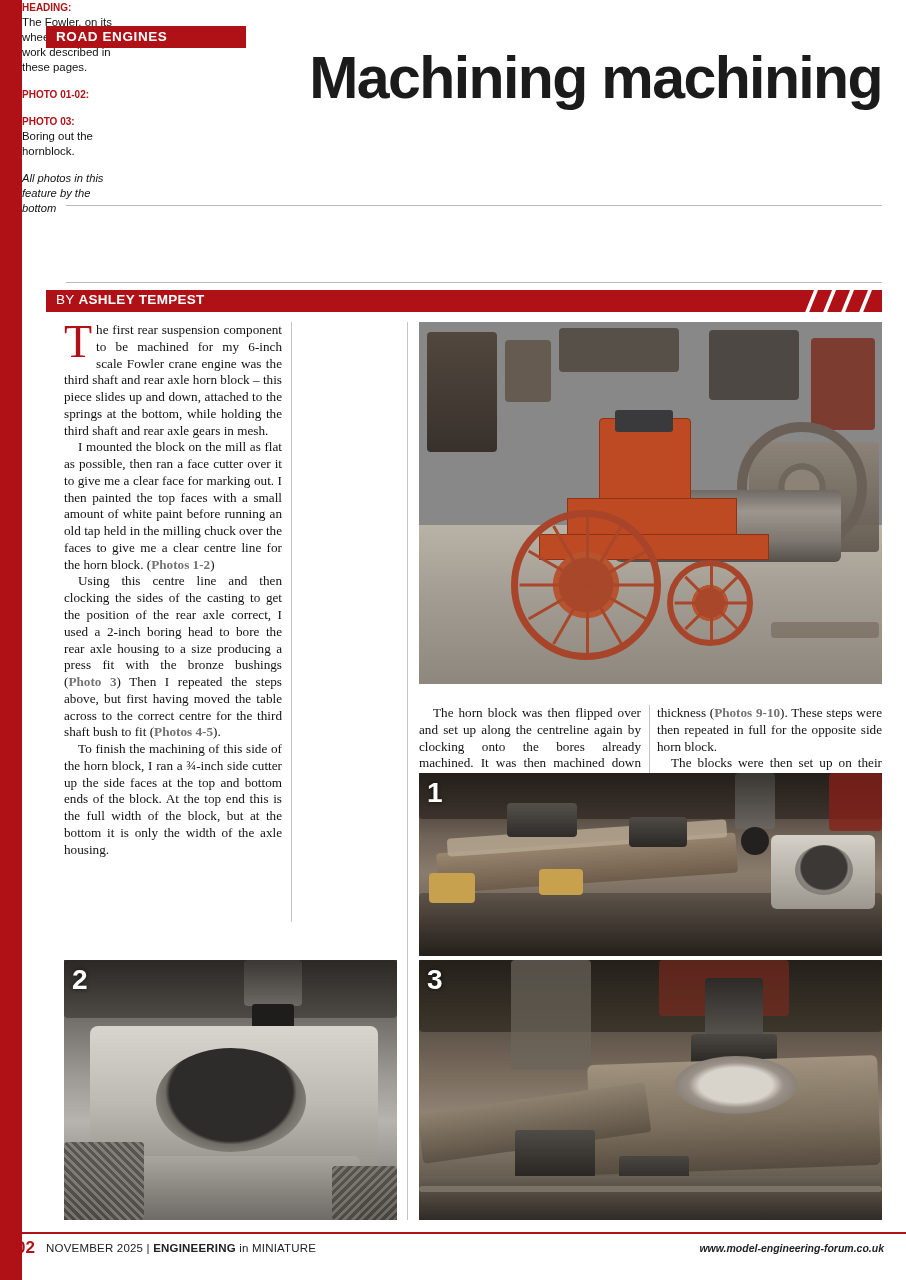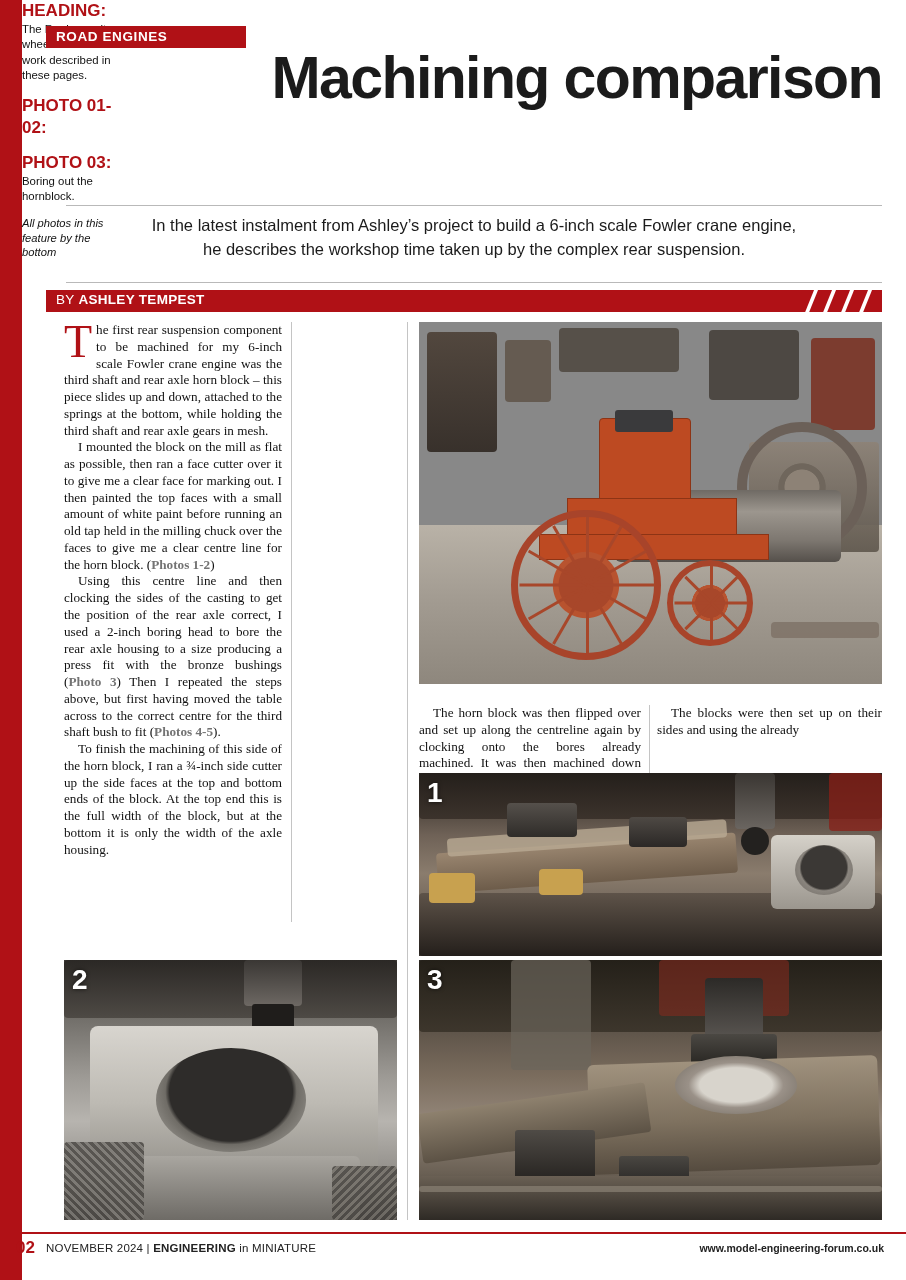--- a/index.html
+++ b/index.html
@@ -145,21 +145,21 @@
   #col2 {
     left: 279px; top: 630px; width: 96px;
     font-family: "Liberation Sans", sans-serif;
     font-size: 11.4px;
     line-height: 1.32;
     text-align: left;
   }
   #col2 .cap-head {
     color: #b01116;
     font-weight: bold;
-    font-size: 17px;
+    font-size: 10px;
   }
   #col2 .cap-block { margin-bottom: 12px; }
   #col2 .credit { font-style: italic; font-size: 11.2px; line-height: 1.3; }
 
   
   #col3 { left: 397px; top: 705px; width: 222px; }
   #col4 { left: 635px; top: 705px; width: 225px; }
 
   
   .photo {
@@ -211,20 +211,21 @@
     letter-spacing: .2px;
   }
   .foot-left b { font-weight: bold; }
   .foot-right {
     position: absolute;
     right: 22px; top: 1242px;
     font-family: "Liberation Sans", sans-serif;
     font-size: 10.5px;
     font-weight: bold;
     color: #222;
+    font-style: italic;
   }
 
   
   .ph-bg { position: absolute; inset: 0; }
 
   
   #ph-head-bg {
     background:
       radial-gradient(circle at 18% 14%, rgba(255,235,190,.45) 0 14%, rgba(0,0,0,0) 40%),
       linear-gradient(180deg, #6e6253 0%, #5d5244 22%, #7d7264 35%, #9a9287 46%, #b2aba1 58%, #a8a096 72%, #8f8madd 100%),
@@ -281,29 +282,25 @@
 </head>
 <body>
 
 <div class="spine"></div>
 
 <div class="page">
 
   <div class="kicker">ROAD ENGINES</div>
 
   <div class="headline">
-    <span class="l1">Machining comparison</span>
+    <span class="l1">Machining machining</span>
   </div>
 
   <div class="rule-thin"></div>
 
-  <div class="standfirst">
-    <span>In the latest instalment from Ashley’s project to build a 6-inch scale Fowler crane engine,</span><br>
-    <span>he describes the workshop time taken up by the complex rear suspension.</span>
-  </div>
 
   <div class="rule-thin2"></div>
 
   <div class="byline-bar"></div>
   <div class="byline-text">
     <span>BY </span><b>ASHLEY TEMPEST</b>
   </div>
   <div class="byline-slashes">
     <span class="slash" style="left:6px"></span>
     <span class="slash" style="left:24px"></span>
@@ -335,20 +332,21 @@
       <span>Boring out the hornblock.</span>
     </div>
     <div class="credit">All photos in this feature by the bottom</div>
   </div>
 
   <div class="col" id="col3">
     <p>The horn block was then flipped over and set up along the centreline again by clocking onto the bores already machined. It was then machined down this side to the final</p>
   </div>
 
   <div class="col" id="col4">
+    <p class="first"><span>thickness (</span><span class="ref">Photos 9-10</span><span>). These steps were then repeated in full for the opposite side horn block.</span></p>
     <p>The blocks were then set up on their sides and using the already</p>
   </div>
 
   <div class="photo" id="photo-heading">
     <div class="ph-bg" id="ph-head-bg"></div>
     <div id="ph-head-wall"></div>
     <div id="ph-head-floor"></div>
 
     <div class="blob" style="left:8px; top:10px; width:70px; height:120px; background:linear-gradient(180deg,#4c4036,#2f2721); opacity:.9;"></div>
     <div class="blob" style="left:86px; top:18px; width:46px; height:62px; background:#5f5348; opacity:.85;"></div>
@@ -455,15 +453,15 @@
     <div class="blob" style="left:0; top:216px; width:463px; height:44px; background:linear-gradient(180deg,#6a6054,#2e2a25);"></div>
     <div class="blob" style="left:0; top:226px; width:463px; height:6px; background:#8a8175; opacity:.7;"></div>
     <span class="num">3</span>
   </div>
 
 </div>
 
 <div class="foot-rule"></div>
 <div class="folio">02</div>
 <div class="foot-left">
-  <span>NOVEMBER  2024 | </span><b>ENGINEERING </b><span>in MINIATURE</span>
+  <span>NOVEMBER  2025 | </span><b>ENGINEERING </b><span>in MINIATURE</span>
 </div>
 <div class="foot-right">www.model-engineering-forum.co.uk</div>
 
 </body></html>

